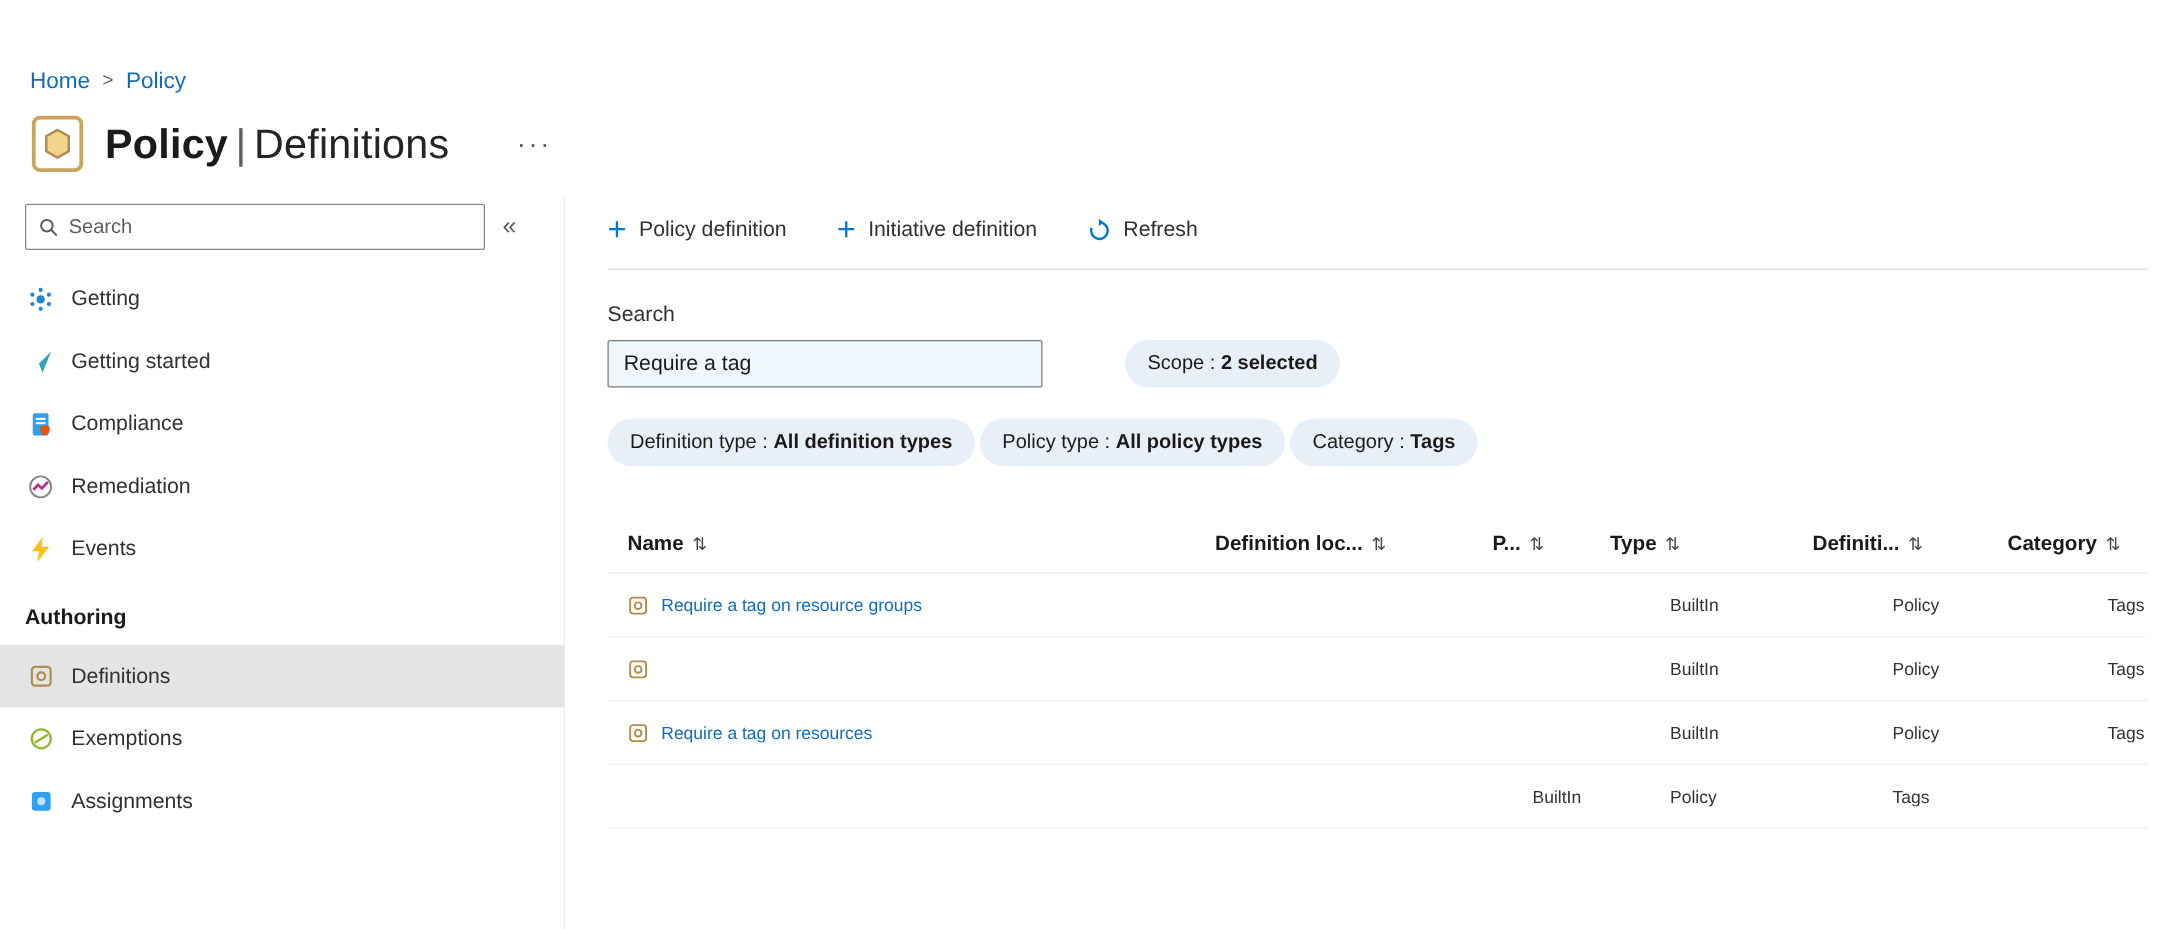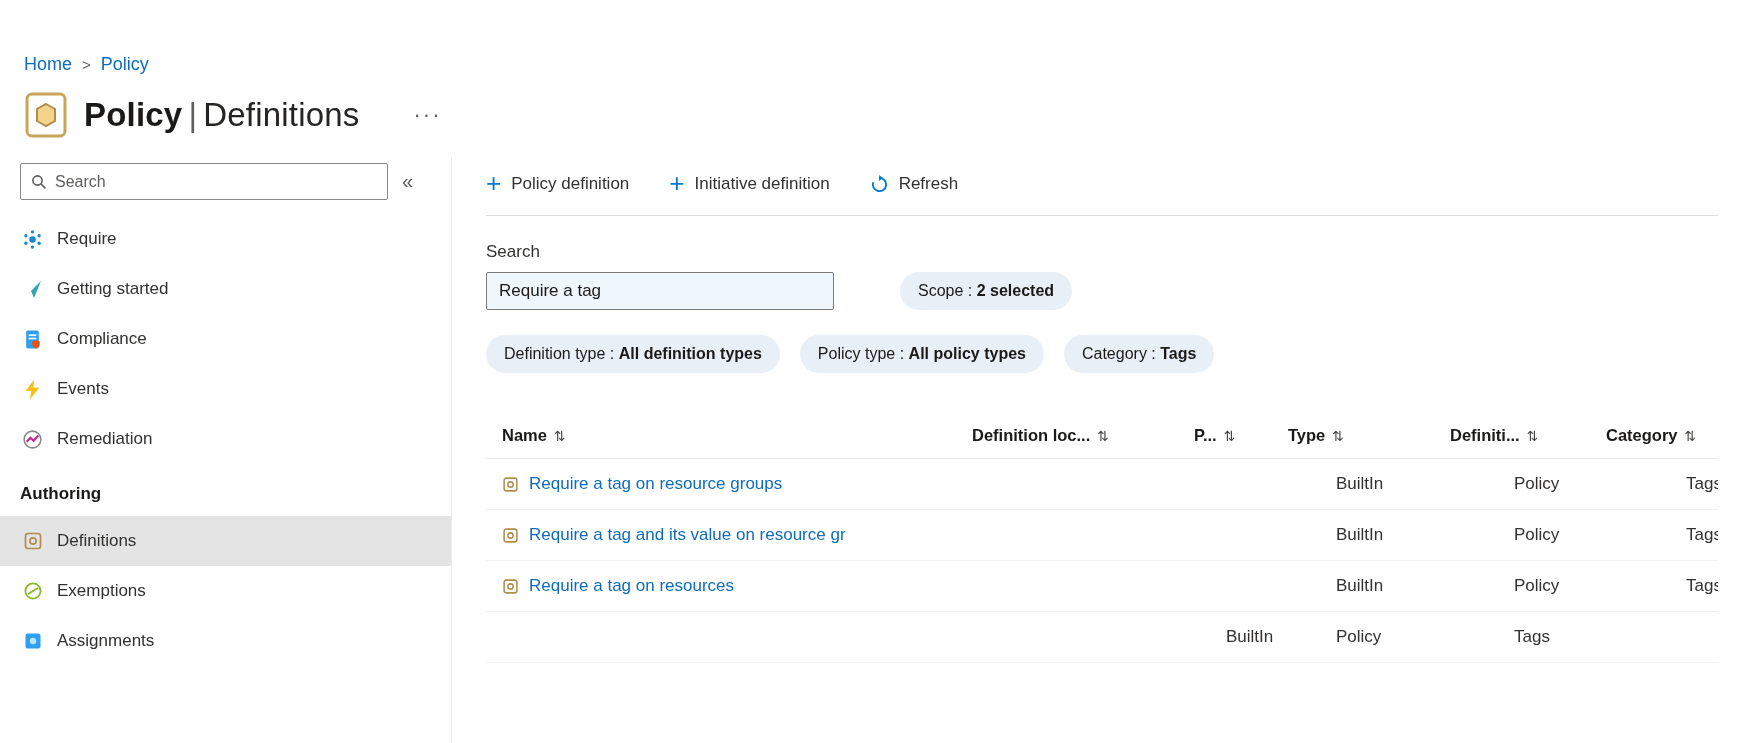--- a/index.html
+++ b/index.html
@@ -55,32 +55,32 @@
   .filter-label { font-size:17px; margin-bottom:10px; }
   .filter-row1 { display:flex; align-items:flex-start; }
   .filter-input { width:348px; height:38px; border:1px solid #7a7a7a; border-radius:2px;
     background:#eff6fc; font-size:17px; font-family:inherit; padding:0 12px;
     color:#1b1a19; outline:none; }
   .pill { display:inline-flex; align-items:center; height:38px; padding:0 18px;
     background:#e9eff7; border-radius:19px; font-size:16px; color:#1b1a19;
     cursor:pointer; white-space:nowrap; }
   .pill b { font-weight:700; }
   .pill-scope { margin-left:66px; }
-  .filter-row2 { margin-top:25px; display:flex; gap:20px; }
+  .filter-row2 { margin-top:25px; display:flex; gap:4px; }
 
   
   .table { margin-top:40px; }
   .t-grid { display:grid; grid-template-columns:470px 222px 94px 162px 156px 1fr;
     align-items:center; }
   .t-head { height:46px; border-bottom:1px solid #edebe9; }
   .t-head .t-cell { font-size:16.5px; font-weight:700; color:#1b1a19;
     display:flex; align-items:center; gap:7px; cursor:pointer; }
   .sort { font-size:14px; color:#484644; font-weight:400; }
   .t-cell { padding-left:16px; overflow:hidden; white-space:nowrap; }
-  .t-row { height:51px; border-bottom:1px solid #f3f2f1; font-size:17px;gap:16px; }
+  .t-row { height:51px; border-bottom:1px solid #f3f2f1; font-size:14px;gap:16px; }
   .name-cell { display:flex; align-items:center; gap:10px; }
   .name-cell a { color:#0f6cbd; text-decoration:none; overflow:hidden;
     white-space:nowrap; cursor:pointer; }
   .row-icon { width:17px; height:17px; flex:0 0 auto; }
 </style>
 </head>
 <body>
 
 <div class="page">
 
@@ -120,21 +120,21 @@
             <svg viewBox="0 0 20 20" width="21" height="21">
               <circle cx="10" cy="10" r="3.1" fill="#1b87d4"></circle>
               <circle cx="10" cy="2.8" r="1.6" fill="#1b87d4"></circle>
                 <circle cx="16.3" cy="6.4" r="1.6" fill="#1b87d4"></circle>
               <circle cx="16.3" cy="13.6" r="1.6" fill="#1b87d4"></circle>
                 <circle cx="10" cy="17.2" r="1.6" fill="#1b87d4"></circle>
               <circle cx="3.7" cy="13.6" r="1.6" fill="#1b87d4"></circle>
                 <circle cx="3.7" cy="6.4" r="1.6" fill="#1b87d4"></circle>
             </svg>
           </span>
-          <span>Require</span>
+          <span>Getting</span>
         </div>
         <div class="nav-item">
           <span class="nav-icon">
             <svg viewBox="0 0 20 20" width="21" height="21">
               <path d="M2 18 L18 2 L11.5 18 L8.6 11.4 Z" fill="#2fa6b0"></path>
               <path d="M2 18 L8.6 11.4 L18 2 Z" fill="#57c4cd"></path>
             </svg>
           </span>
           <span>Getting started</span>
         </div>
@@ -145,33 +145,33 @@
               <rect x="6.3" y="5" width="7.4" height="1.7" fill="#eaf5ff"></rect>
               <rect x="6.3" y="8.2" width="7.4" height="1.7" fill="#eaf5ff"></rect>
               <path d="M13.3 10.5 l3.6 1.4 v2.6 c0 2-1.7 3.4-3.6 4 -1.9-.6-3.6-2-3.6-4 v-2.6 Z" fill="#e8540c"></path>
             </svg>
           </span>
           <span>Compliance</span>
         </div>
         <div class="nav-item">
           <span class="nav-icon">
             <svg viewBox="0 0 20 20" width="21" height="21">
-              <polygon points="11.5,0.5 3.5,11.5 8.8,11.5 7.5,19.5 16.5,8 10.8,8" fill="#fcbf14"></polygon>
-            </svg>
-          </span>
-          <span>Events</span>
-        </div>
-        <div class="nav-item">
-          <span class="nav-icon">
-            <svg viewBox="0 0 20 20" width="21" height="21">
               <circle cx="10" cy="10" r="8" fill="none" stroke="#8a8886" stroke-width="1.5"></circle>
               <polyline points="4.5,12.2 8,8.4 11,11.2 15.5,6.2" fill="none" stroke="#c3268f" stroke-width="2"></polyline>
             </svg>
           </span>
           <span>Remediation</span>
+        </div>
+        <div class="nav-item">
+          <span class="nav-icon">
+            <svg viewBox="0 0 20 20" width="21" height="21">
+              <polygon points="11.5,0.5 3.5,11.5 8.8,11.5 7.5,19.5 16.5,8 10.8,8" fill="#fcbf14"></polygon>
+            </svg>
+          </span>
+          <span>Events</span>
         </div>
 
         <div class="section-header">Authoring</div>
 
         <div class="nav-item selected">
           <span class="nav-icon">
             <svg viewBox="0 0 20 20" width="20" height="20">
               <rect x="2.5" y="2.5" width="15" height="15" rx="2.6" fill="none" stroke="#b08d4f" stroke-width="1.7"></rect>
               <circle cx="10" cy="10" r="3.1" fill="none" stroke="#b08d4f" stroke-width="1.7"></circle>
             </svg>
@@ -291,21 +291,20 @@
           <div class="t-cell">Policy</div>
           <div class="t-cell">Tags</div>
         </div>
 
         <div class="t-grid t-row">
           <div class="t-cell name-cell">
             <svg class="row-icon" viewBox="0 0 20 20">
                 <rect x="2.5" y="2.5" width="15" height="15" rx="2.6" fill="none" stroke="#b08d4f" stroke-width="1.8"></rect>
                 <circle cx="10" cy="10" r="3.1" fill="none" stroke="#b08d4f" stroke-width="1.8"></circle>
               </svg>
-            <a>Require a tag and its value on resource gr</a>
           </div>
           <div class="t-cell"></div>
           <div class="t-cell"></div>
           <div class="t-cell">BuiltIn</div>
           <div class="t-cell">Policy</div>
           <div class="t-cell">Tags</div>
         </div>
 
         <div class="t-grid t-row">
           <div class="t-cell name-cell">

